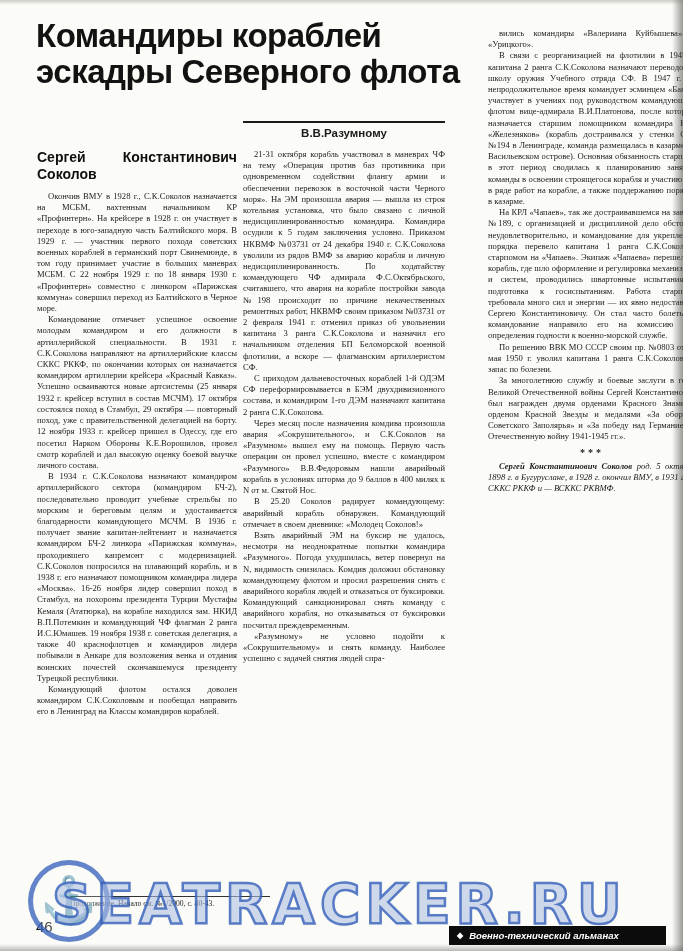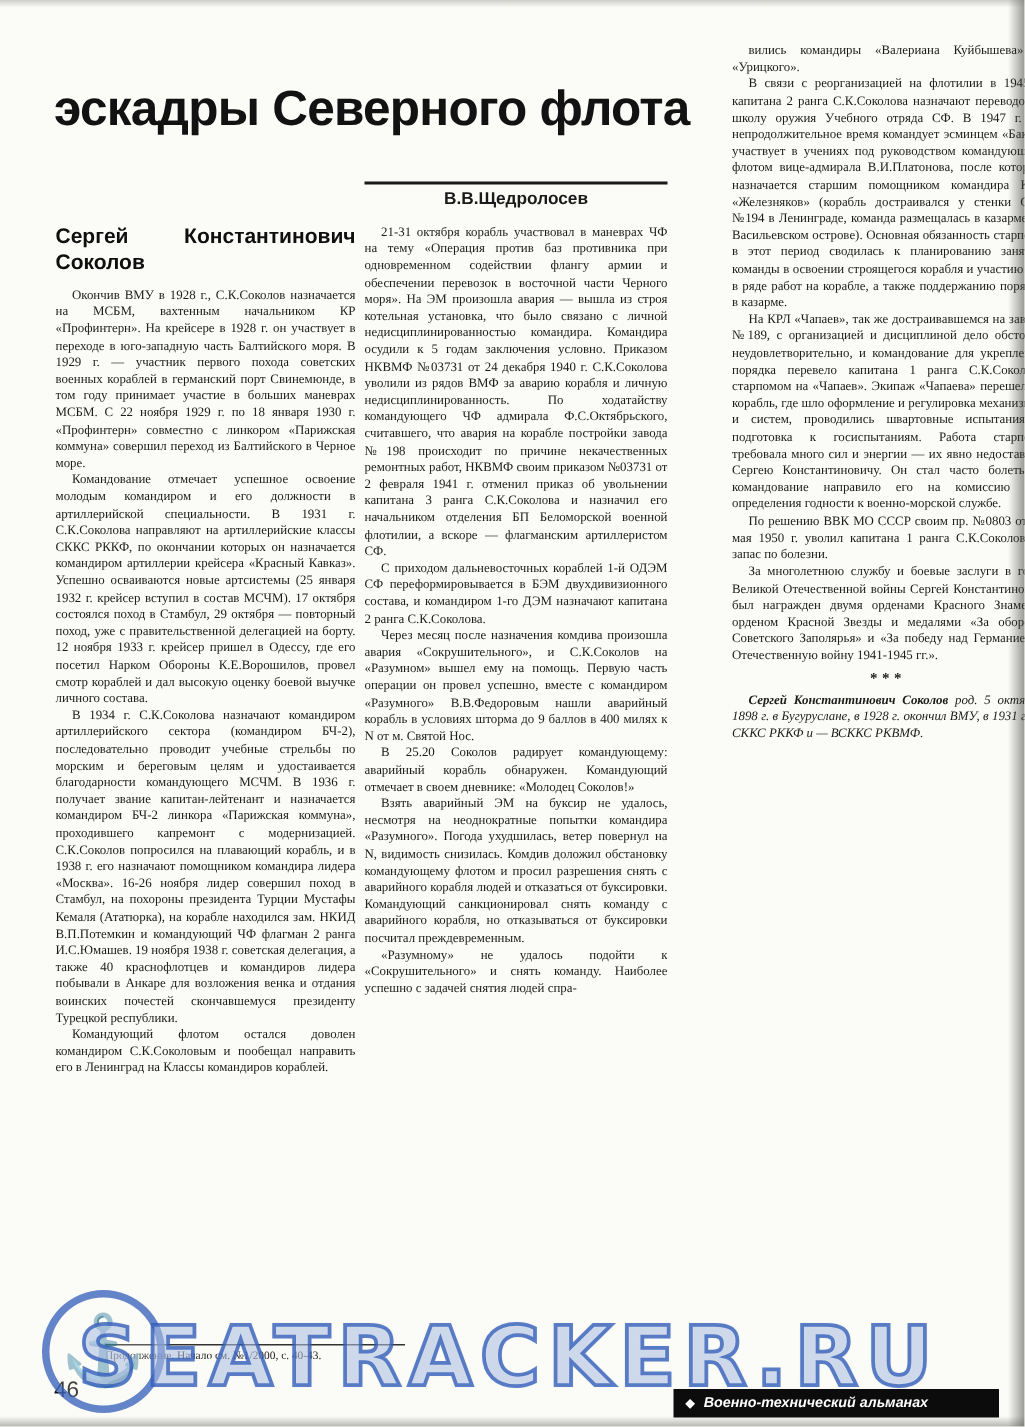--- a/index.html
+++ b/index.html
@@ -56,44 +56,44 @@
     display:flex;align-items:center;justify-content:center;
     background:rgba(255,255,255,0.2);}
   .wm-emblem .anchor{font-size:46px;color:rgba(49,92,184,0.75);line-height:1;}
 </style>
 </head>
 <body>
 
 <div class="page">
 
   <div class="title">
-    <br>
+    <span>Командиры кораблей</span><br>
     <span>эскадры Северного флота</span>
   </div>
 
-  <div class="author-block">В.В.Щедролосев</div>
+  <div class="author-block">В.В.Разумному</div>
 
   <div class="col col1">
     <h2 class="section">Сергей Константинович Соколов</h2>
     <div>
         <p>Окончив ВМУ в 1928 г., С.К.Соколов назначается на МСБМ, вахтенным начальником КР «Профинтерн». На крейсере в 1928 г. он участвует в переходе в юго-западную часть Балтийского моря. В 1929 г. — участник первого похода советских военных кораблей в германский порт Свинемюнде, в том году принимает участие в больших маневрах МСБМ. С 22 ноября 1929 г. по 18 января 1930 г. «Профинтерн» совместно с линкором «Парижская коммуна» совершил переход из Балтийского в Черное море.</p>
         <p>Командование отмечает успешное освоение молодым командиром и его должности в артиллерийской специальности. В 1931 г. С.К.Соколова направляют на артиллерийские классы СККС РККФ, по окончании которых он назначается командиром артиллерии крейсера «Красный Кавказ». Успешно осваиваются новые артсистемы (25 января 1932 г. крейсер вступил в состав МСЧМ). 17 октября состоялся поход в Стамбул, 29 октября — повторный поход, уже с правительственной делегацией на борту. 12 ноября 1933 г. крейсер пришел в Одессу, где его посетил Нарком Обороны К.Е.Ворошилов, провел смотр кораблей и дал высокую оценку боевой выучке личного состава.</p>
         <p>В 1934 г. С.К.Соколова назначают командиром артиллерийского сектора (командиром БЧ-2), последовательно проводит учебные стрельбы по морским и береговым целям и удостаивается благодарности командующего МСЧМ. В 1936 г. получает звание капитан-лейтенант и назначается командиром БЧ-2 линкора «Парижская коммуна», проходившего капремонт с модернизацией. С.К.Соколов попросился на плавающий корабль, и в 1938 г. его назначают помощником командира лидера «Москва». 16-26 ноября лидер совершил поход в Стамбул, на похороны президента Турции Мустафы Кемаля (Ататюрка), на корабле находился зам. НКИД В.П.Потемкин и командующий ЧФ флагман 2 ранга И.С.Юмашев. 19 ноября 1938 г. советская делегация, а также 40 краснофлотцев и командиров лидера побывали в Анкаре для возложения венка и отдания воинских почестей скончавшемуся президенту Турецкой республики.</p>
         <p>Командующий флотом остался доволен командиром С.К.Соколовым и пообещал направить его в Ленинград на Классы командиров кораблей.</p>
       </div>
   </div>
 
   <div class="col col2">
     <div>
         <p>21-31 октября корабль участвовал в маневрах ЧФ на тему «Операция против баз противника при одновременном содействии флангу армии и обеспечении перевозок в восточной части Черного моря». На ЭМ произошла авария — вышла из строя котельная установка, что было связано с личной недисциплинированностью командира. Командира осудили к 5 годам заключения условно. Приказом НКВМФ №03731 от 24 декабря 1940 г. С.К.Соколова уволили из рядов ВМФ за аварию корабля и личную недисциплинированность. По ходатайству командующего ЧФ адмирала Ф.С.Октябрьского, считавшего, что авария на корабле постройки завода №198 происходит по причине некачественных ремонтных работ, НКВМФ своим приказом №03731 от 2 февраля 1941 г. отменил приказ об увольнении капитана 3 ранга С.К.Соколова и назначил его начальником отделения БП Беломорской военной флотилии, а вскоре — флагманским артиллеристом СФ.</p>
         <p>С приходом дальневосточных кораблей 1-й ОДЭМ СФ переформировывается в БЭМ двухдивизионного состава, и командиром 1-го ДЭМ назначают капитана 2 ранга С.К.Соколова.</p>
         <p>Через месяц после назначения комдива произошла авария «Сокрушительного», и С.К.Соколов на «Разумном» вышел ему на помощь. Первую часть операции он провел успешно, вместе с командиром «Разумного» В.В.Федоровым нашли аварийный корабль в условиях шторма до 9 баллов в 400 милях к N от м. Святой Нос.</p>
         <p>В 25.20 Соколов радирует командующему: аварийный корабль обнаружен. Командующий отмечает в своем дневнике: «Молодец Соколов!»</p>
         <p>Взять аварийный ЭМ на буксир не удалось, несмотря на неоднократные попытки командира «Разумного». Погода ухудшилась, ветер повернул на N, видимость снизилась. Комдив доложил обстановку командующему флотом и просил разрешения снять с аварийного корабля людей и отказаться от буксировки. Командующий санкционировал снять команду с аварийного корабля, но отказываться от буксировки посчитал преждевременным.</p>
-        <p>«Разумному» не удалось подойти к «Сокрушительного» и снять команду. Наиболее успешно с задачей снятия людей спра-</p>
+        <p>«Разумному» не условно подойти к «Сокрушительному» и снять команду. Наиболее успешно с задачей снятия людей спра-</p>
       </div>
   </div>
 
   <div class="col col3">
     <div>
         <p>вились командиры «Валериана Куйбышева» и «Урицкого».</p>
         <p>В связи с реорганизацией на флотилии в 1945 г. капитана 2 ранга С.К.Соколова назначают переводом в школу оружия Учебного отряда СФ. В 1947 г. он непродолжительное время командует эсминцем «Баку», участвует в учениях под руководством командующего флотом вице-адмирала В.И.Платонова, после которых назначается старшим помощником командира КРЛ «Железняков» (корабль достраивался у стенки ССЗ №194 в Ленинграде, команда размещалась в казарме на Васильевском острове). Основная обязанность старпома в этот период сводилась к планированию занятий команды в освоении строящегося корабля и участию его в ряде работ на корабле, а также поддержанию порядка в казарме.</p>
         <p>На КРЛ «Чапаев», так же достраивавшемся на заводе №189, с организацией и дисциплиной дело обстояло неудовлетворительно, и командование для укрепления порядка перевело капитана 1 ранга С.К.Соколова старпомом на «Чапаев». Экипаж «Чапаева» перешел на корабль, где шло оформление и регулировка механизмов и систем, проводились швартовные испытания и подготовка к госиспытаниям. Работа старпома требовала много сил и энергии — их явно недоставало Сергею Константиновичу. Он стал часто болеть, и командование направило его на комиссию для определения годности к военно-морской службе.</p>
         <p>По решению ВВК МО СССР своим пр. №0803 от 26 мая 1950 г. уволил капитана 1 ранга С.К.Соколова в запас по болезни.</p>
         <p>За многолетнюю службу и боевые заслуги в годы Великой Отечественной войны Сергей Константинович был награжден двумя орденами Красного Знамени, орденом Красной Звезды и медалями «За оборону Советского Заполярья» и «За победу над Германией в Отечественную войну 1941-1945 гг.».</p>

